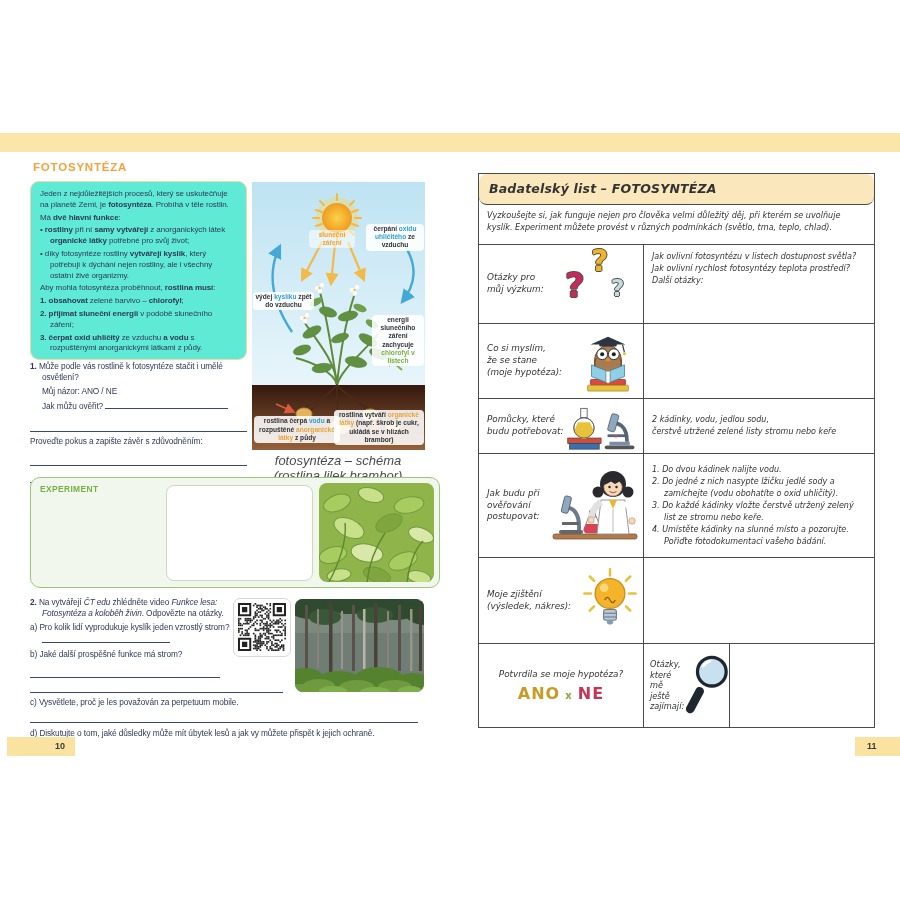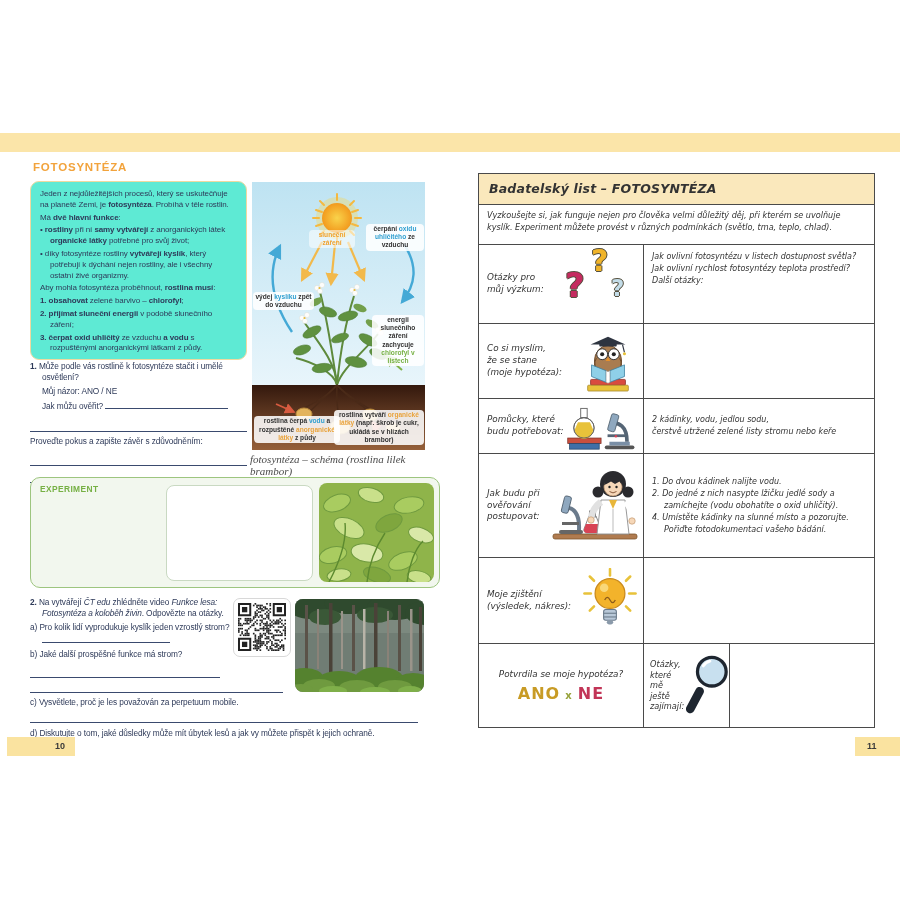--- a/index.html
+++ b/index.html
@@ -11,21 +11,21 @@
   
   .lp-heading{left:33px;top:161px;font-size:11.5px;font-weight:700;color:#F2A33C;letter-spacing:.8px;}
   .infobox{left:30px;top:181px;width:217px;height:179px;background:#5eead4;border:1px solid #EFD9A0;
            border-radius:9px;padding:7px 9px;box-sizing:border-box;font-size:8px;line-height:1.35;letter-spacing:-.1px;}
   .infobox p{margin:0 0 2px 0;}
   .hang{padding-left:10px;text-indent:-10px;margin:0 0 2px 0;}
   
   .ill{left:252px;top:182px;width:173px;height:268px;}
   .ill-label{position:absolute;background:rgba(255,255,255,.88);border-radius:4px;padding:1px 2px;
              font-size:6.6px;line-height:1.25;font-weight:700;text-align:center;color:#333;}
-  .ill-caption{left:250px;top:453px;width:176px;font-size:11px;font-style:italic;color:#4A4A4A;font-family:Liberation Serif, serif;}
+  .ill-caption{left:250px;top:453px;width:176px;font-size:13px;font-style:italic;color:#4A4A4A;text-align:center;}
   
   .q1{left:30px;top:361px;width:217px;font-size:8.3px;line-height:1.35;letter-spacing:-.1px;}
   .fillline{display:inline-block;border-bottom:1.3px solid #3A4A6E;height:8px;}
   .aline{border-bottom:1.3px solid #3A4A6E;height:13px;}
   .expbox{left:30px;top:477px;width:410px;height:111px;background:#F2F7EE;border:1.5px solid #9DC57F;
           border-radius:10px;box-sizing:border-box;}
   .exp-head{position:absolute;left:9px;top:6px;font-size:8.4px;font-weight:700;color:#76B043;letter-spacing:.4px;}
   .exp-text{position:absolute;left:9px;top:17px;width:122px;font-size:7.8px;line-height:1.32;text-align:justify;}
   .exp-text p{margin:0 0 3px 0;}
   .drawbox{position:absolute;left:135px;top:7px;width:145px;height:94px;background:#fff;
@@ -36,21 +36,21 @@
          border-radius:7px;box-sizing:border-box;padding:4px;}
   .forest{position:absolute;left:265px;top:2px;width:129px;height:93px;border-radius:8px;overflow:hidden;}
   
   .pgnum{background:#FAE3A0;height:19px;line-height:19px;font-size:9px;font-weight:700;color:#3A3A3A;box-sizing:border-box;}
   .pg-left{left:7px;top:737px;width:68px;text-align:right;padding-right:10px;}
   .pg-right{left:855px;top:737px;width:45px;text-align:left;padding-left:12px;}
   
   .ws{left:478px;top:173px;width:397px;border:1px solid #4A4A4A;background:#fff;
       font-family:"DejaVu Sans",sans-serif;font-style:italic;color:#333;box-sizing:border-box;}
   .ws-title{height:30px;background:#FAE8BC;border-bottom:1px solid #4A4A4A;line-height:30px;
-            padding-left:10px;font-size:12.5px;font-weight:700;letter-spacing:.2px;}
+            padding-left:10px;font-size:12.5px;font-weight:700;letter-spacing:.2px;border-radius:8px;}
   .ws-intro{height:40px;border-bottom:1px solid #4A4A4A;box-sizing:border-box;padding:5px 8px;
             font-size:8.1px;line-height:1.45;}
   .ws-row{display:flex;border-bottom:1px solid #4A4A4A;box-sizing:border-box;}
   .ws-row:last-child{border-bottom:none;}
   .cell-l{width:165px;border-right:1px solid #4A4A4A;box-sizing:border-box;display:flex;align-items:center;padding:4px 4px 4px 8px;}
   .cell-l .lbl{flex:1;font-size:8.8px;line-height:1.35;white-space:pre-line;}
   .cell-r{flex:1;box-sizing:border-box;padding:6px 8px;font-size:8px;line-height:1.5;}
   .step{padding-left:12px;text-indent:-12px;}
   .iconbox{display:flex;align-items:center;justify-content:center;}
   .qmarks{position:relative;width:74px;height:70px;}
@@ -716,20 +716,21 @@
           <path d="M50 38 q-9 7 -10 17" stroke="#aaa" stroke-width="6.8" fill="none" stroke-opacity=".35"></path>
           <circle cx="40" cy="56" r="3.2" fill="#F6D7B8" stroke="#C9A27C" stroke-width=".8"></circle>
           <path d="M74 38 q8 8 8 18" stroke="#fff" stroke-width="6" fill="none"></path>
           <circle cx="81" cy="57" r="3.2" fill="#F6D7B8" stroke="#C9A27C" stroke-width=".8"></circle>
         </svg>
       </div>
     </div>
     <div class="cell-r" style="display:flex;flex-direction:column;justify-content:center;">
       <div class="step">1. Do dvou kádinek nalijte vodu.</div>
       <div class="step">2. Do jedné z nich nasypte lžičku jedlé sody a zamíchejte (vodu obohatíte o oxid uhličitý).</div>
+      <div class="step">3. Do každé kádinky vložte čerstvě utržený zelený list ze stromu nebo keře.</div>
       <div class="step">4. Umístěte kádinky na slunné místo a pozorujte. Pořiďte fotodokumentaci vašeho bádání.</div>
     </div>
   </div>
 
   <div class="ws-row" style="height:86px;">
     <div class="cell-l">
       <div class="lbl">Moje zjištění
 (výsledek, nákres):</div>
       <div class="iconbox">
         <svg width="58" height="66" viewBox="0 0 54 62">

